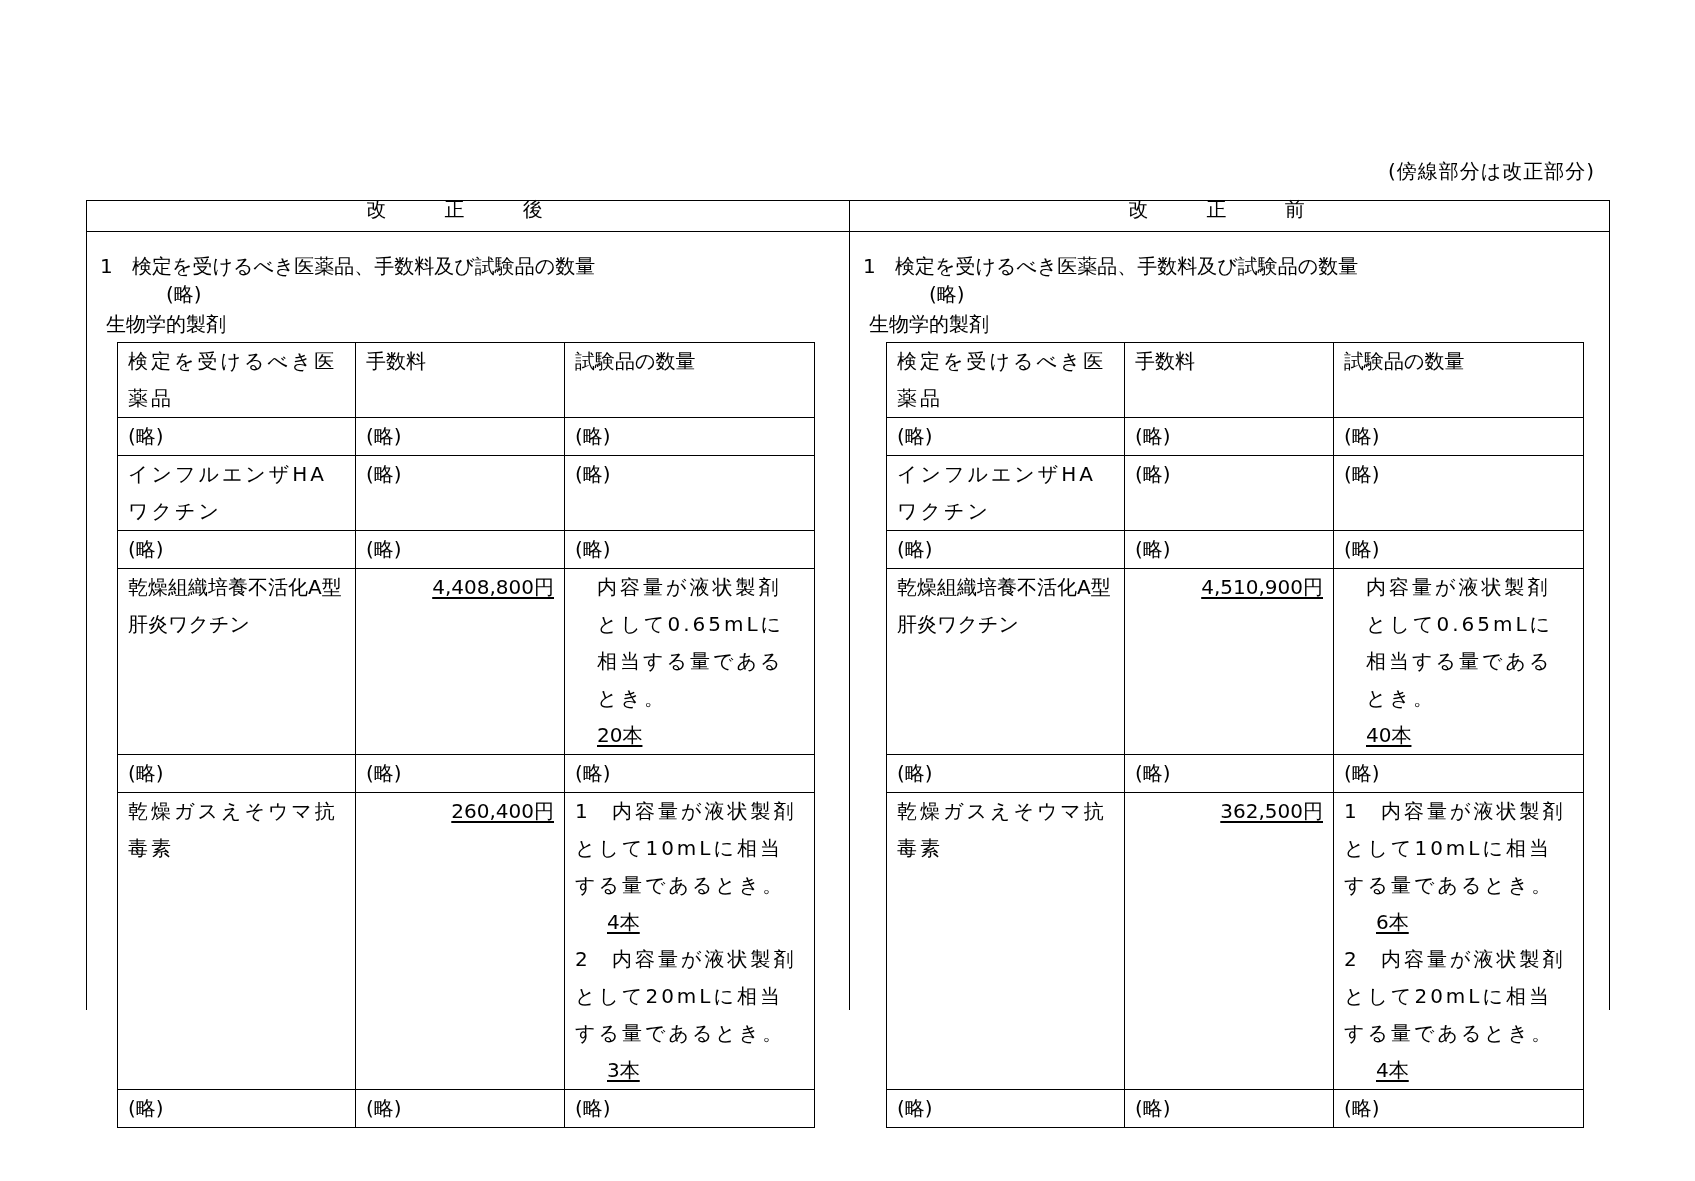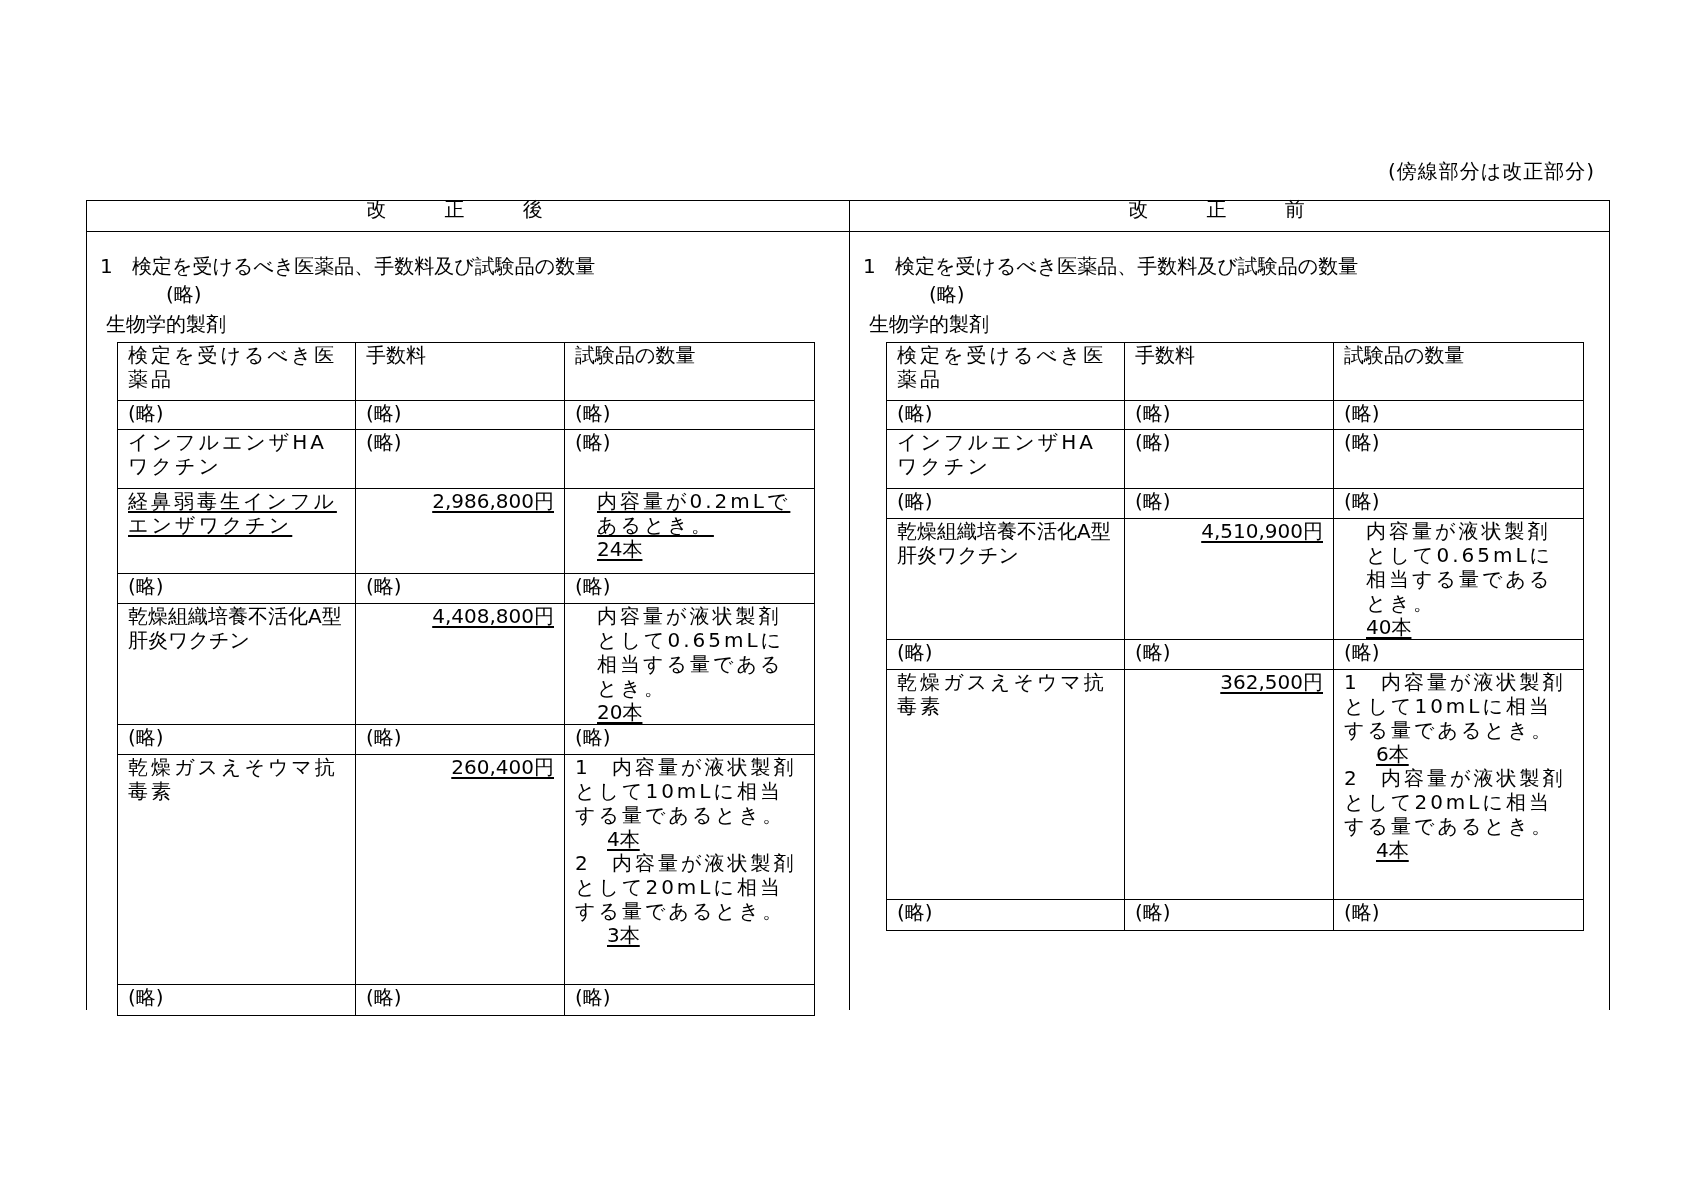--- a/index.html
+++ b/index.html
@@ -21,21 +21,21 @@
   .panel.right { left: 849px; width: 761px; }
   .item-title { position: absolute; left: 14px; top: 22px; white-space: nowrap; font-size: 20px; }
   .item-title .num { display: inline-block; width: 32px; }
   .item-omit { position: absolute; left: 80px; top: 50px; font-size: 20px; }
   .section { position: absolute; left: 20px; top: 80px; font-size: 20px; }
 
   table.fees { position: absolute; left: 31px; top: 111px; border-collapse: collapse; table-layout: fixed; }
   .panel.right table.fees { left: 37px; }
   table.fees td, table.fees th {
     border: 1.5px solid #000; vertical-align: top; padding: 0 10px; font-weight: normal;
-    font-size: 20px; line-height: 24px; text-align: left;
+    font-size: 20px; line-height: 37px; text-align: left;
   }
   table.fees th { }
   table.fees th.c1 { text-align: left; letter-spacing: 3px; }
   .c1 { width: 217px; }
   .c2 { width: 188px; }
   .c3 { width: 229px; }
   td.fee { text-align: right !important; }
   .u { text-decoration: underline; text-underline-offset: 3px; }
   .ind { padding-left: 22px; display: inline-block; }
   .qty { padding-left: 22px; display: block; }
@@ -69,28 +69,20 @@
     </tr>
     <tr style="height:29px">
       <td>(略)</td>
       <td>(略)</td>
       <td>(略)</td>
     </tr>
     <tr style="height:59px">
       <td class="spaced">インフルエンザHAワクチン</td>
       <td>(略)</td>
       <td>(略)</td>
-    </tr>
-    <tr style="height:85px">
-      <td class="spaced"><span class="u">経鼻弱毒生インフルエンザワクチン</span></td>
-      <td class="fee"><span class="u">2,986,800円</span></td>
-      <td>
-        <span class="u ind spaced">内容量が0.2mLであるとき。</span>
-        <span class="qty"><span class="u">24本</span></span>
-      </td>
     </tr>
     <tr style="height:30px">
       <td>(略)</td>
       <td>(略)</td>
       <td>(略)</td>
     </tr>
     <tr style="height:116px">
       <td>乾燥組織培養不活化A型肝炎ワクチン</td>
       <td class="fee"><span class="u">4,408,800円</span></td>
       <td>

